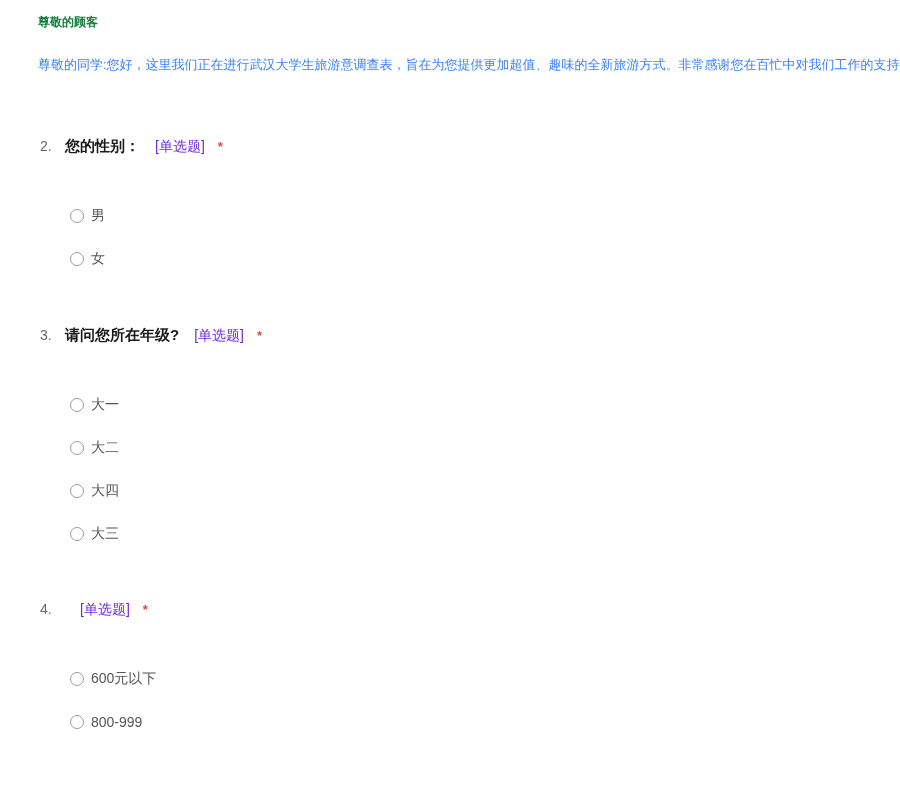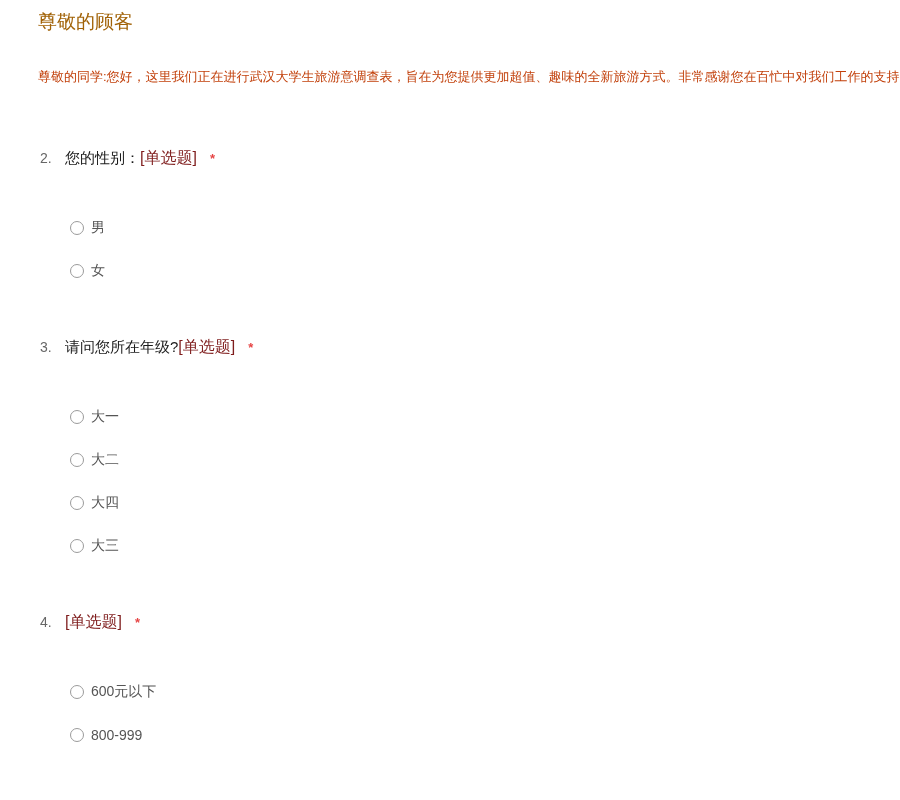--- a/index.html
+++ b/index.html
@@ -7,54 +7,55 @@
     width: 900px;
     height: 800px;
     overflow: hidden;
     background: #ffffff;
     font-family: "Liberation Sans", "DejaVu Sans", sans-serif;
   }
   .container {
     padding: 12px 38px 0 38px;
   }
   .form-title {
-    font-size: 19px;
+    font-size: 12px;
     line-height: 20px;
-    color: #a16207;
-    font-weight: 400;
+    color: #15803d;
+    font-weight: 700;
   }
   .form-desc {
-    margin-top: 36px;
+    margin-top: 24px;
     font-size: 13px;
     line-height: 17px;
-    color: #c2410c;
+    color: #3b82f6;
     white-space: nowrap;
   }
   .question { margin-top: 44px; }
   .question.first { margin-top: 62px; }
   .q-header {
     display: flex;
     align-items: baseline;
     line-height: 21px;
     padding-left: 2px;
   }
   .q-num {
     width: 25px;
     flex: 0 0 25px;
     font-size: 14px;
     color: #666666;
   }
   .q-title {
     font-size: 15px;
-    font-weight: 400;
+    font-weight: 700;
     color: #1a1a1a;
   }
   .q-type {
-    font-size: 16px;
-    color: #7f1d1d;
+    margin-left: 15px;
+    font-size: 14px;
+    color: #6d28d9;
   }
   .q-req {
     margin-left: 13px;
     font-size: 13px;
     font-weight: 700;
     color: #e64545;
   }
   .options {
     margin-top: 37px;
     padding-left: 32px;

